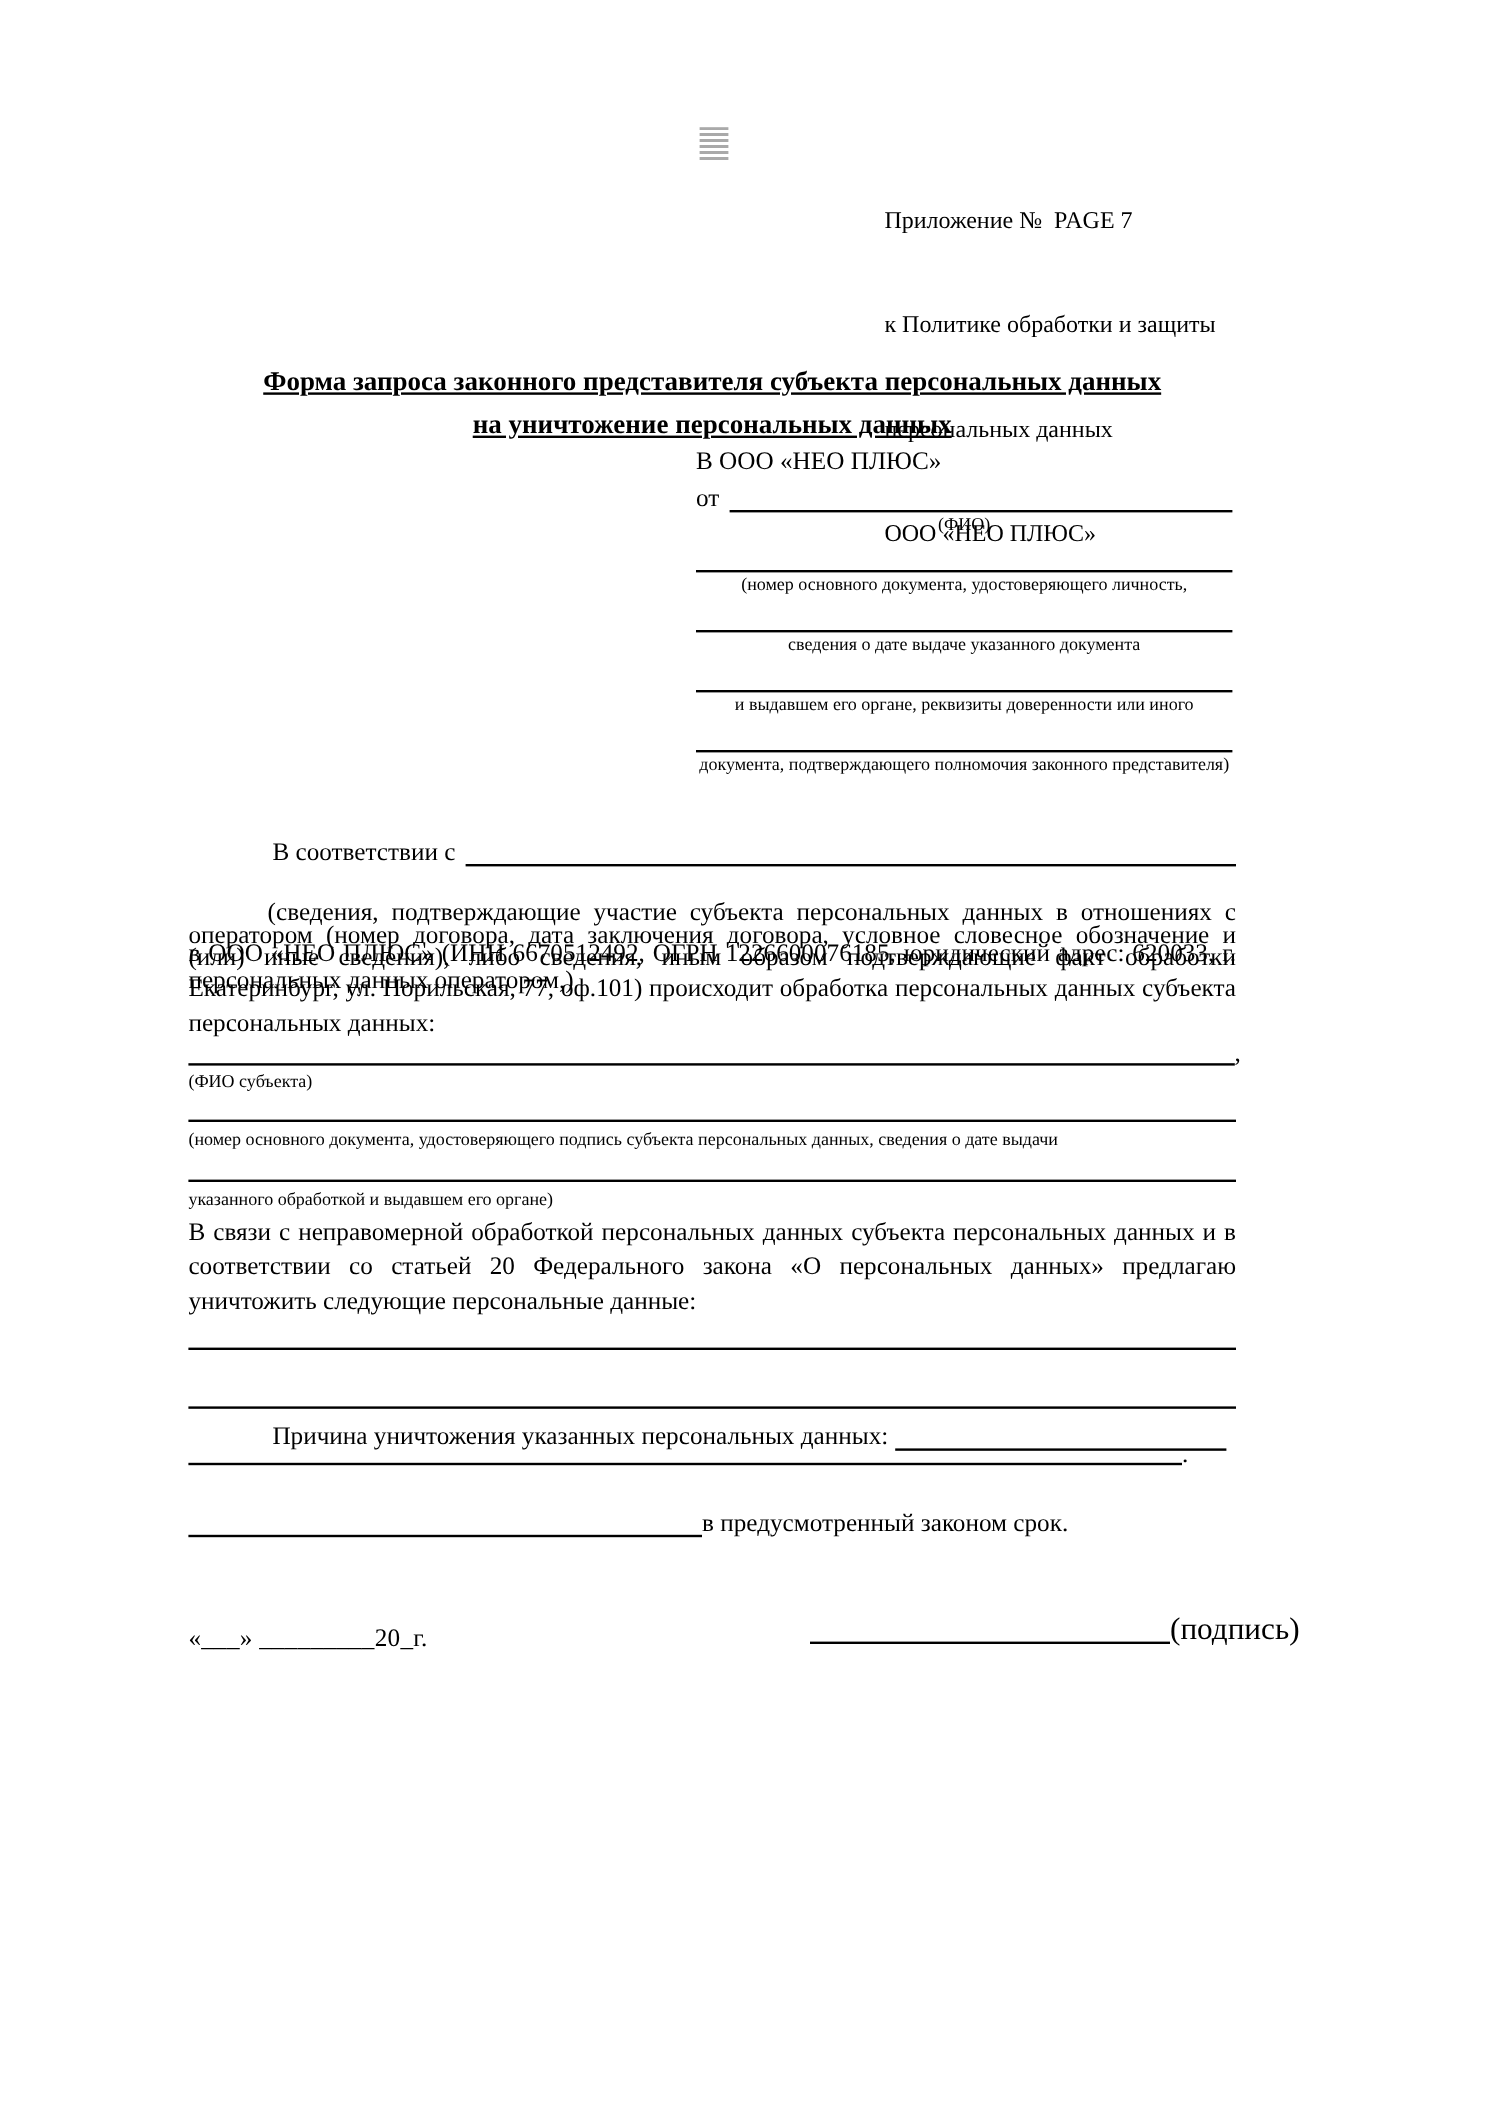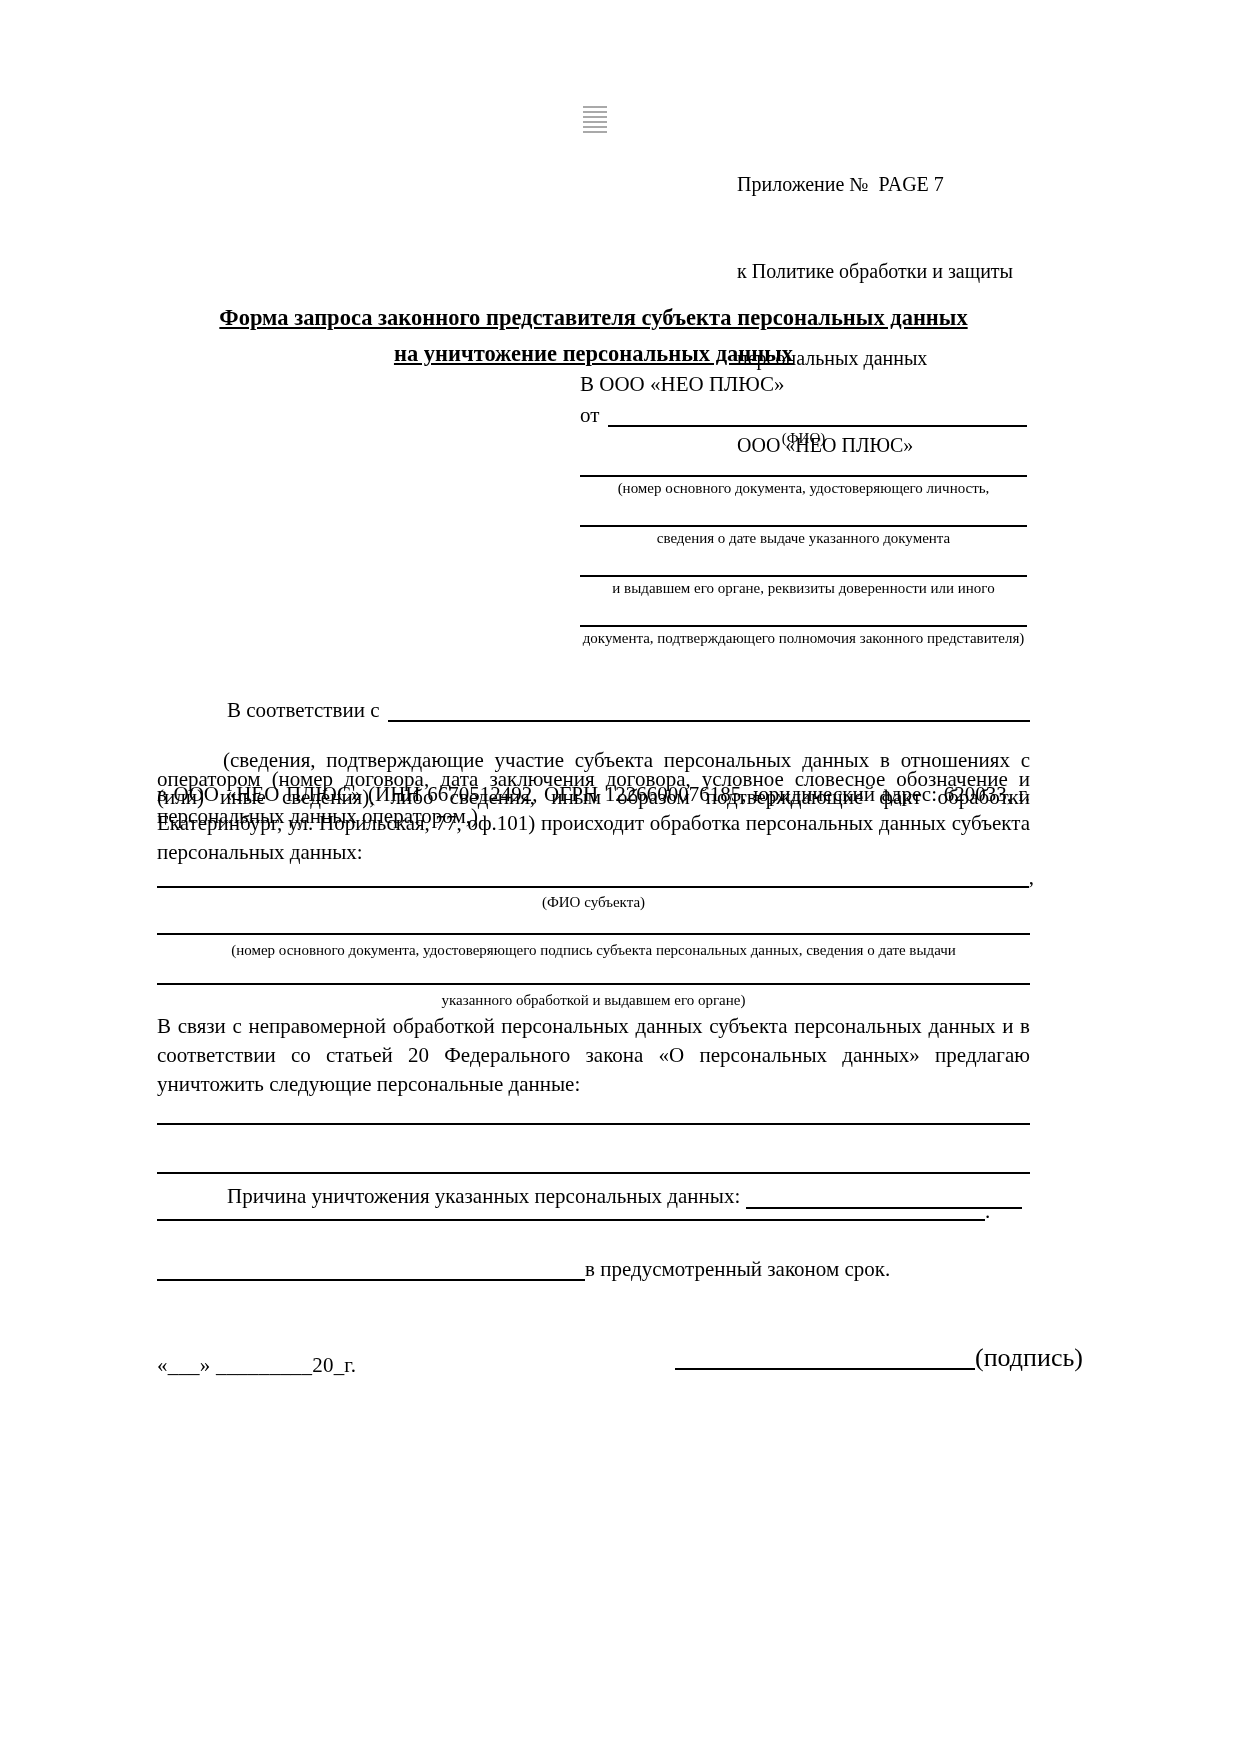--- a/index.html
+++ b/index.html
@@ -49,21 +49,21 @@
   }
 
   .par { font-size:21px; line-height:29px; text-align:justify; }
   .operator { left:157px; top:780px; width:873px; }
   .demand   { left:157px; top:1012px; width:873px; }
 
   .fio-row { left:157px; top:866px; width:877px; }
   .fio-row .bl { height:22px; }
   .fio-row .comma { font-size:21px; line-height:22px; }
 
-  .capwide { left:157px; width:873px; font-size:15px; line-height:18px; text-align:center; }
+  .capwide { left:157px; width:873px; font-size:15px; line-height:18px; }
   .blankwide { left:157px; width:873px; height:20px; border-bottom:2px solid #000; }
 
   .reason-row { left:157px; top:1183px; width:865px; font-size:21px; }
   .reason-row .lab { padding-left:70px; line-height:26px; white-space:nowrap; margin-right:6px; }
   .reason-row .bl { height:24px; }
 
   .period-row { left:157px; top:1201px; width:873px; font-size:21px; }
   .period-row .bl { width:828px; height:20px; }
   .period-row span { line-height:20px; }
 

